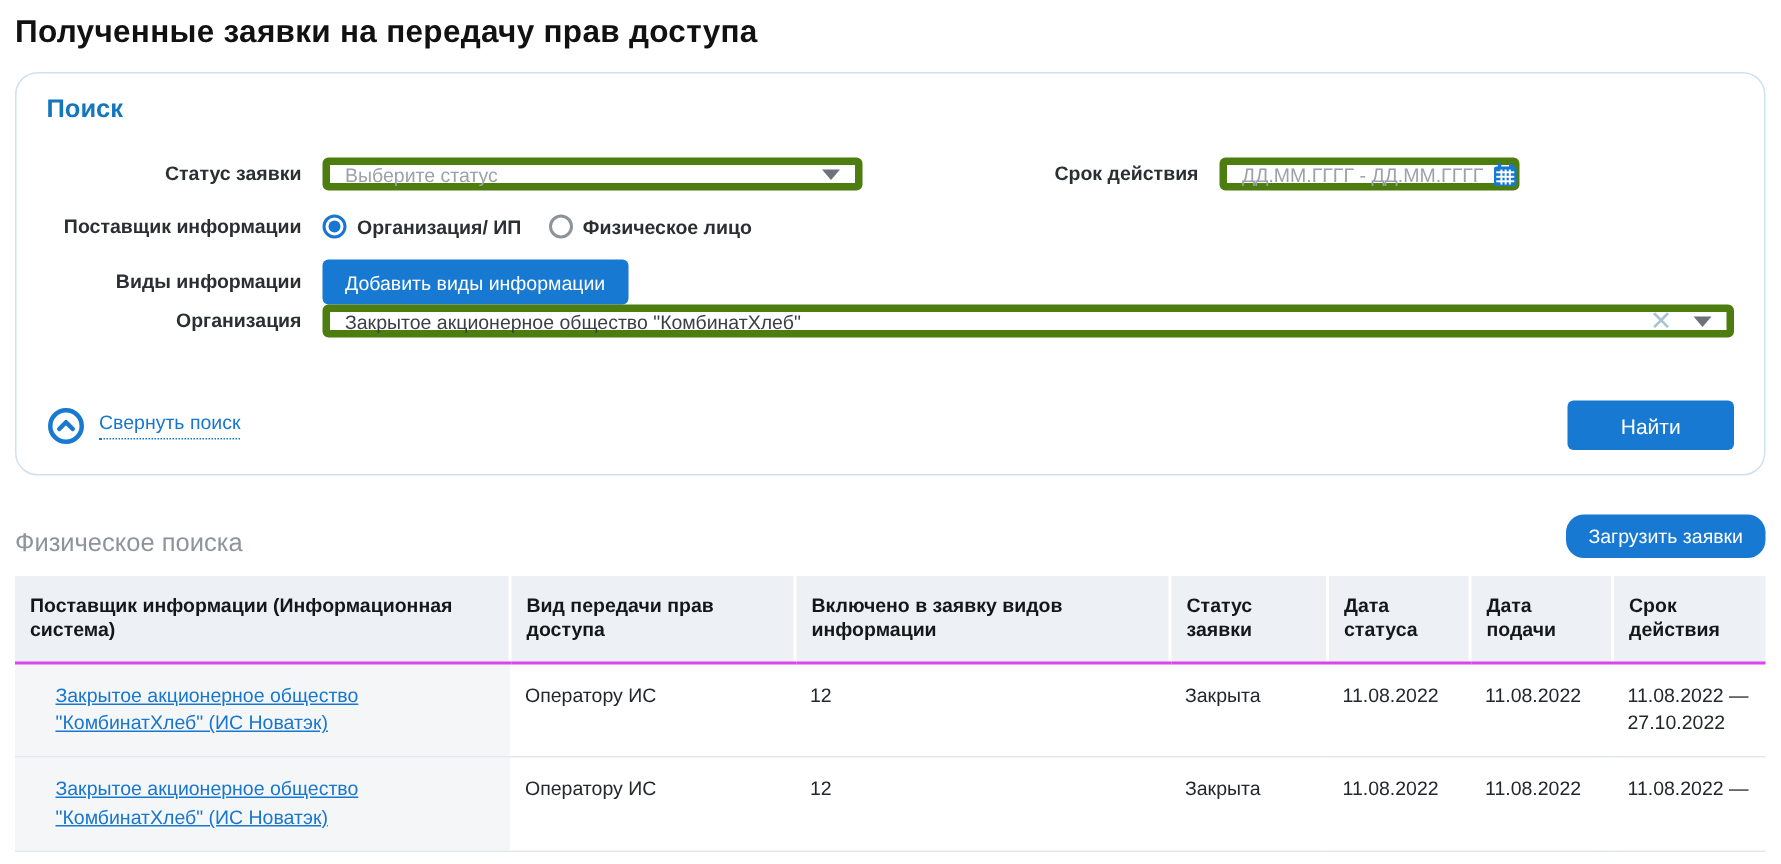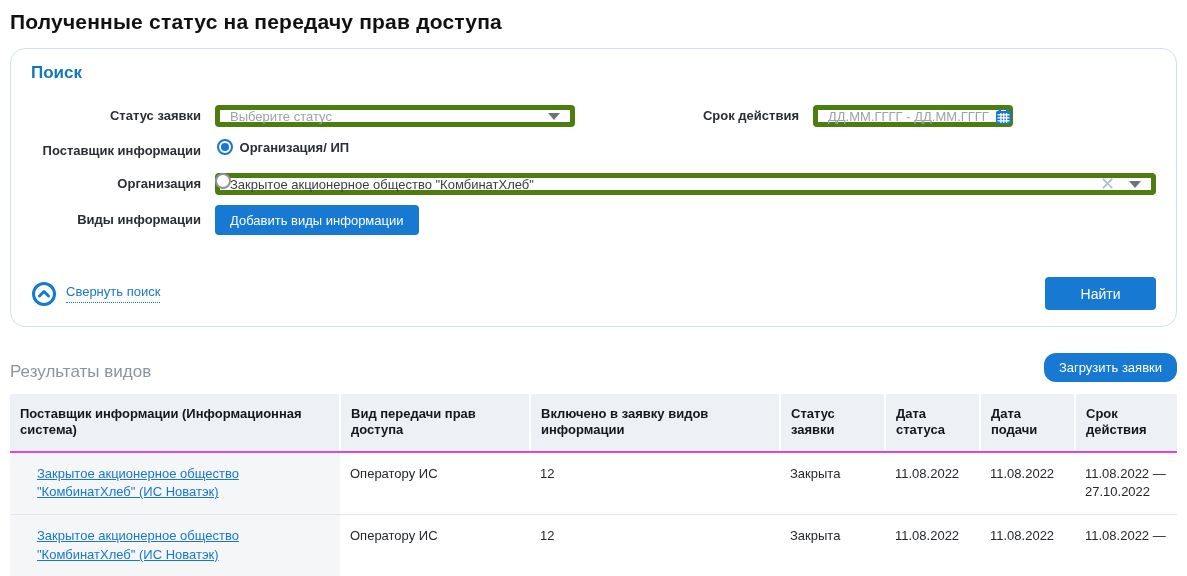--- a/index.html
+++ b/index.html
@@ -43,21 +43,21 @@
     width: 0; height: 0; border-left: 6px solid transparent;
     border-right: 6px solid transparent; border-top: 7px solid #6d7379;
     margin-left: 8px; flex: none;
   }
   .right-group { display: flex; align-items: center; margin-left: auto; margin-right: 143px; }
   .right-group .form-label { width: auto; min-width: 0; }
   .field-dates { width: 200px; justify-content: space-between; }
   .dates-text { color: #9ba2ab; white-space: nowrap; }
   .cal-icon { flex: none; margin-left: 6px; display: inline-flex; }
 
-  .radio-group { display: flex; align-items: center; gap: 18px; height: 24px; flex-direction: column; }
+  .radio-group { display: flex; align-items: center; gap: 18px; height: 24px; }
   .radio-option { display: flex; align-items: center; gap: 7px; cursor: pointer; }
   .radio {
     width: 16px; height: 16px; border-radius: 50%;
     border: 2px solid #8d939a; background: #fff; position: relative; flex: none;
   }
   .radio.selected { border-color: #1877d2; }
   .radio.selected::after {
     content: ""; position: absolute; left: 2px; top: 2px;
     width: 8px; height: 8px; border-radius: 50%; background: #1877d2;
   }
@@ -113,21 +113,21 @@
   .col-status   { width: 105px; }
   .col-sdate    { width: 95px; }
   .col-pdate    { width: 95px; }
   .col-validity { width: 102px; }
 </style>
 </head>
 <body>
 
 <div class="page">
 
-  <h1 class="page-title">Полученные статус на передачу прав доступа</h1>
+  <h1 class="page-title">Полученные заявки на передачу прав доступа</h1>
 
   <section class="search-panel">
     <div class="search-heading">Поиск</div>
 
     <div class="form-row">
       <label class="form-label">Статус заявки</label>
       <div class="field-select">
         <span class="placeholder">Выберите статус</span>
         <span class="caret-down"></span>
       </div>
@@ -164,52 +164,52 @@
           <span class="radio selected"></span>
           <span class="radio-label">Организация/ ИП</span>
         </span>
         <span class="radio-option">
           <span class="radio"></span>
           <span class="radio-label">Физическое лицо</span>
         </span>
       </div>
     </div>
 
+    <div class="form-row" style="margin-bottom:0;">
+      <label class="form-label">Виды информации</label>
+      <button class="btn btn-add">Добавить виды информации</button>
+    </div>
+
     <div class="form-row" style="margin-bottom:10px;">
       <label class="form-label">Организация</label>
       <div class="field-combo">
         <span class="combo-value">Закрытое акционерное общество "КомбинатХлеб"</span>
         <span class="combo-controls">
           <span class="clear-x">✕</span>
           <span class="caret-down"></span>
         </span>
       </div>
     </div>
 
-    <div class="form-row" style="margin-bottom:0;">
-      <label class="form-label">Виды информации</label>
-      <button class="btn btn-add">Добавить виды информации</button>
-    </div>
-
     <div class="panel-footer">
       <span class="collapse-link">
         <span style="display:inline-flex;">
           <svg width="26" height="26" viewBox="0 0 26 26">
             <circle cx="13" cy="13" r="10.5" fill="none" stroke="#1779d2" stroke-width="3"></circle>
             <polyline points="8.5,15 13,10.5 17.5,15" fill="none" stroke="#1779d2" stroke-width="3" stroke-linecap="round" stroke-linejoin="round"></polyline>
           </svg>
         </span>
         <span class="collapse-text">Свернуть поиск</span>
       </span>
       <button class="btn btn-find">Найти</button>
     </div>
   </section>
 
   <div class="results-header">
-    <div class="results-heading">Результаты видов</div>
+    <div class="results-heading">Физическое поиска</div>
     <button class="btn btn-load">Загрузить заявки</button>
   </div>
 
   <table class="results-table">
     <colgroup>
       <col class="col-provider">
         <col class="col-type">
         <col class="col-count">
       <col class="col-status">
         <col class="col-sdate">

